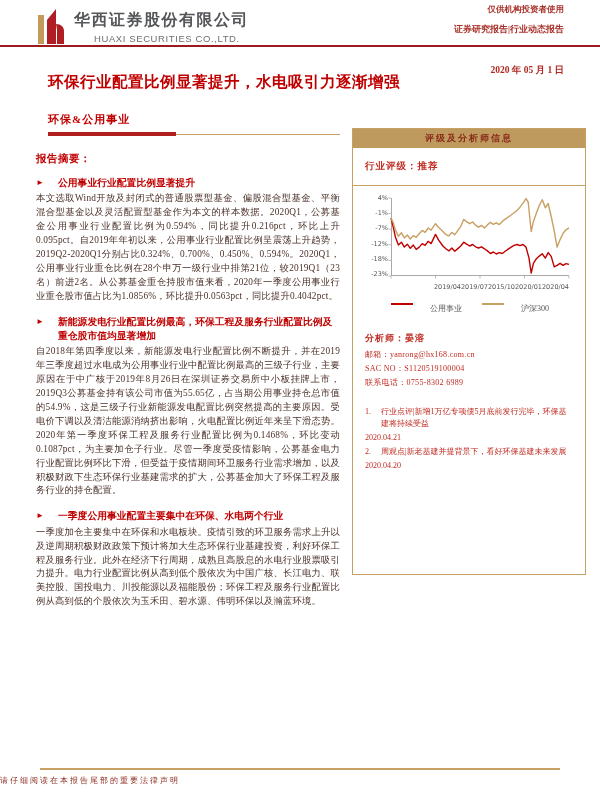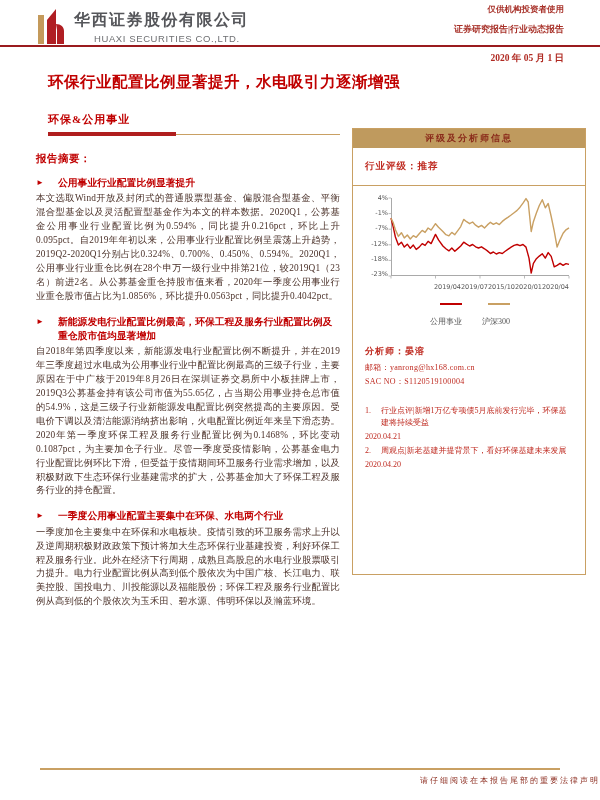--- a/index.html
+++ b/index.html
@@ -10,21 +10,21 @@
   }
   
   .logo{position:absolute;left:36px;top:8px;}
   .company{position:absolute;left:74px;top:10px;}
   .company-cn{font-family:"Liberation Sans",sans-serif;font-size:16px;font-weight:bold;color:#55565a;letter-spacing:1.5px;}
   .company-en{font-family:"Liberation Sans",sans-serif;font-size:9.5px;color:#6e6f72;letter-spacing:0.6px;margin-top:2px;padding-left:20px;}
   .hdr-right{position:absolute;right:36px;top:4px;text-align:right;}
   .hdr-notice{font-size:8.5px;color:#a8322a;font-weight:bold;}
   .hdr-type{font-size:9px;color:#a8322a;font-weight:bold;margin-top:7px;}
   .hdr-rule{position:absolute;left:0;right:0;top:45px;height:2px;background:#9a1b1e;}
-  .hdr-date{position:absolute;right:36px;top:52px;font-size:9.5px;color:#b02a22;font-weight:bold;}
+  .hdr-date{position:absolute;right:36px;top:64px;font-size:9.5px;color:#b02a22;font-weight:bold;}
   
   .doc-title{position:absolute;left:48px;top:72px;font-size:15.5px;font-weight:bold;color:#c00000;letter-spacing:0.5px;}
   .section{position:absolute;left:48px;top:112px;}
   .section-label{font-size:11px;font-weight:bold;color:#c00000;letter-spacing:1px;}
   .section-rule{margin-top:5px;display:flex;align-items:center;width:292px;}
   .section-rule .bar{width:128px;height:4px;background:#b01e1e;}
   .section-rule .thin{flex:1;height:1px;background:#c9a063;}
   
   .abstract{position:absolute;left:36px;top:152px;width:304px;color:#4a3028;}
   .abs-heading{font-size:10.5px;font-weight:bold;color:#c00000;margin-bottom:10px;letter-spacing:0.5px;}
@@ -41,34 +41,34 @@
   .sb-chart-title{font-size:9.5px;font-weight:bold;color:#bf2a20;letter-spacing:1px;margin-bottom:10px;}
   
   .chart{position:relative;margin-left:2px;}
   .chart-grid{display:flex;}
   .ylabels{width:24px;height:84px;display:flex;flex-direction:column;justify-content:space-between;margin-top:-4px;}
   .ylabels div{font-family:"DejaVu Sans",sans-serif;font-size:6.5px;color:#555;text-align:right;padding-right:3px;line-height:8px;}
   .plot-wrap{padding-top:0;}
   .xlabels{display:flex;justify-content:flex-end;margin-left:24px;width:178px;margin-top:3px;}
   .xlabels div{font-family:"DejaVu Sans",sans-serif;font-size:6.5px;color:#555;}
   .legend{display:flex;justify-content:center;gap:20px;margin-top:12px;}
-  .legend-item{display:flex;align-items:flex-end;gap:11px;font-size:8px;color:#555;flex-direction:column;}
+  .legend-item{display:flex;align-items:flex-start;gap:17px;font-size:8px;color:#555;}
   .legend-swatch{width:22px;height:2px;}
   
   .sb-analyst{margin-top:18px;color:#bf2a20;}
   .sb-analyst .name{font-size:9px;font-weight:bold;letter-spacing:1px;}
   .sb-contact{font-size:8px;line-height:1.75;margin-top:3px;letter-spacing:0.3px;}
   .sb-reports{margin-top:16px;color:#bf2a20;font-size:8px;line-height:1.55;}
   .sb-report{margin-bottom:2px;}
   .sb-report .rtext{display:flex;}
   .sb-report .rnum{width:16px;flex:none;}
   .sb-report .rdate{margin-top:1px;}
   
   .footer-rule{position:absolute;left:40px;right:40px;top:768px;height:2px;background:#c9a063;}
-  .footer-text{position:absolute;left:0;right:0;top:775px;text-align:right;font-size:8px;color:#8d2e21;letter-spacing:2px;}
+  .footer-text{position:absolute;left:0;right:0;top:775px;text-align:left;font-size:8px;color:#8d2e21;letter-spacing:2px;}
 </style>
 </head>
 <body>
 
 <div class="page">
 
   <div class="logo">
     <svg width="30" height="38" viewBox="0 0 28 38">
       <rect x="1" y="7" width="6" height="29" fill="#c49a5b"></rect>
       <polygon points="10,12 19,1 19,36 10,36" fill="#b01e23"></polygon>
@@ -180,20 +180,21 @@
           </div>
       </div>
 
       <div class="sb-analyst">
         <div class="name">
           <span>分析师：</span><span>晏溶</span>
         </div>
         <div class="sb-contact">
           <div><span>邮箱：</span><span>yanrong@hx168.com.cn</span></div>
           <div><span>SAC NO：</span><span>S1120519100004</span></div>
+          <div><span>联系电话：</span><span>0755-8302 6989</span></div>
         </div>
       </div>
 
       <div class="sb-reports">
         <div class="sb-report">
           <div class="rtext">
             <span class="rnum">1.</span>
             <span>行业点评|新增1万亿专项债5月底前发行完毕，环保基建将持续受益</span>
           </div>
           <div class="rdate">2020.04.21</div>

